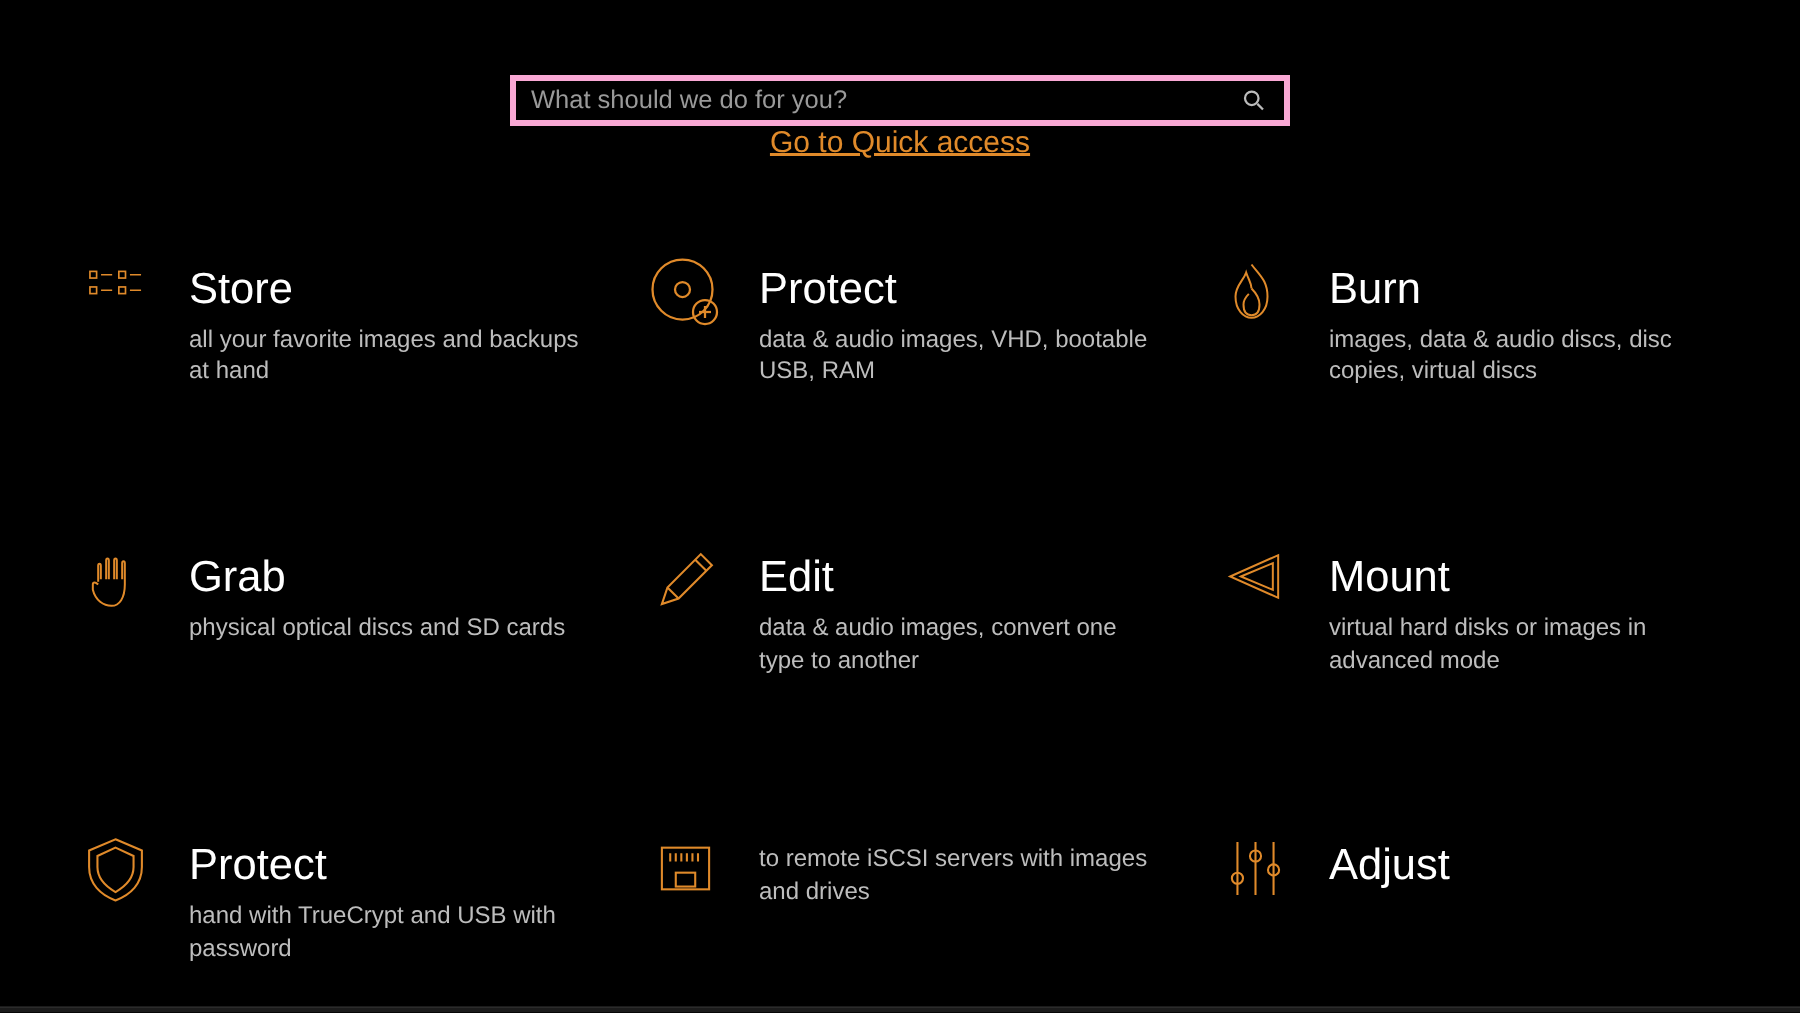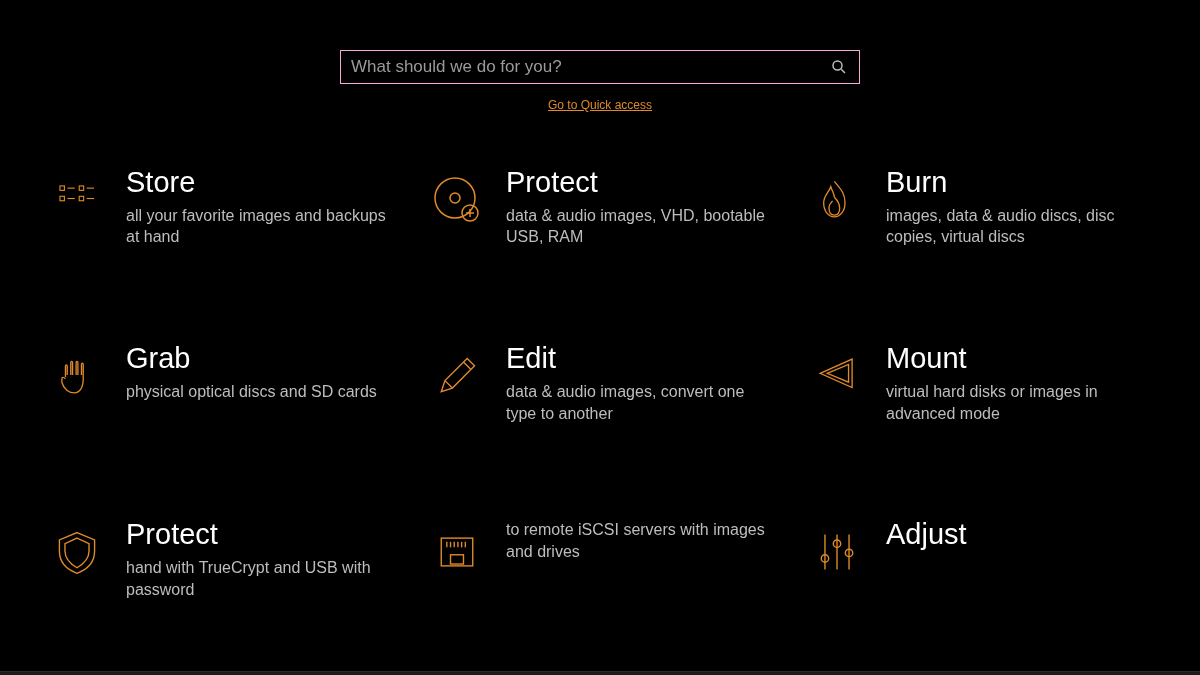--- a/index.html
+++ b/index.html
@@ -16,44 +16,43 @@
     height: 100%;
     display: flex;
     flex-direction: column;
     align-items: center;
     position: relative;
   }
   .search-wrap {
     margin-top: 50px;
     width: 520px;
     height: 34px;
-    border: 1px solid #f9a8d4;
+    border: 4px solid #f9a8d4;
     display: flex;
     align-items: center;
     padding: 0 10px;
     background: #000;
   }
   .search-input {
     flex: 1;
     background: transparent;
     border: none;
     outline: none;
     color: #bbb;
     font-size: 17px;
     font-family: inherit;
   }
   .search-input::placeholder { color: #9a9a9a; }
   .search-icon-slot {
     width: 20px; height: 20px;
     display: flex; align-items: center; justify-content: center;
   }
   .quick-link {
-    margin-top: 14px;
     color: #e08a2a;
-    font-size: 12px;
+    font-size: 20px;
     text-decoration: underline;
     cursor: pointer;
   }
   .grid {
     margin-top: 55px;
     width: 1120px;
     display: grid;
     grid-template-columns: repeat(3, 1fr);
     column-gap: 40px;
     row-gap: 95px;
@@ -68,21 +67,21 @@
   .tile-icon {
     width: 54px;
     height: 54px;
     flex-shrink: 0;
     display: flex;
     align-items: center;
     justify-content: center;
     margin-top: 6px;
   }
   .tile-icon svg { stroke: #e08a2a; fill: none; stroke-width: 1.5; }
-  .tile-text { flex: 1; }
+  .tile-text { flex: 1; margin-top: 16px; }
   .tile-title {
     font-size: 29px;
     font-weight: 400;
     color: #fff;
     line-height: 1.1;
     margin-bottom: 6px;
   }
   .tile-desc {
     font-size: 16px;
     color: #bdbdbd;

